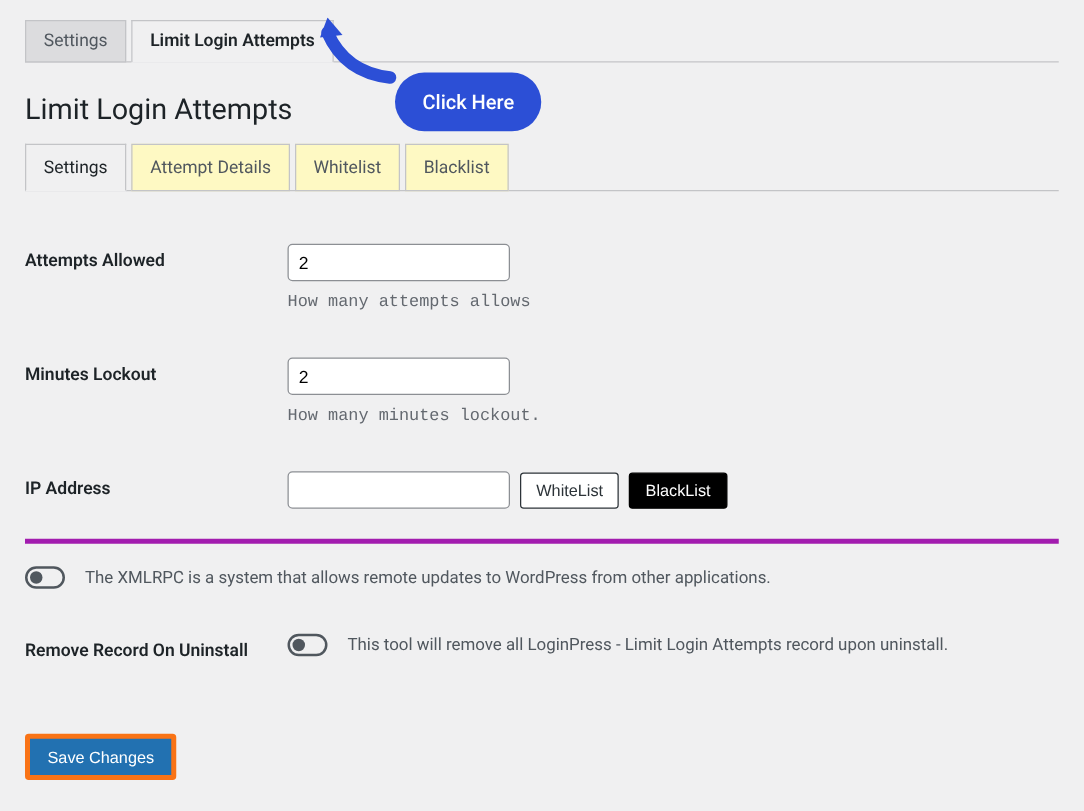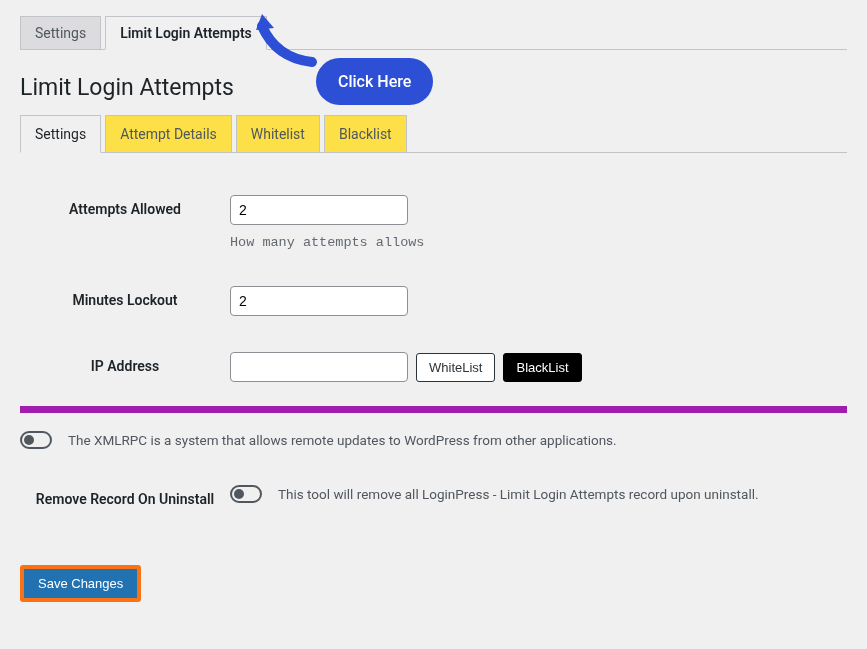--- a/index.html
+++ b/index.html
@@ -64,49 +64,48 @@
       color: #1d2327;
     }
     .sub-tabs {
       display: flex;
       border-bottom: 1px solid #c3c4c7;
       margin-bottom: 24px;
     }
     .sub-tab {
       padding: 10px 14px;
       border: 1px solid #c3c4c7;
-      background: #fde047;
+      background: #fef9c3;
       color: #50575e;
       font-size: 14px;
       cursor: pointer;
       margin-right: 4px;
       margin-bottom: -1px;
     }
     .sub-tab.active {
       background: #f0f0f1;
       border-bottom: 1px solid #f0f0f1;
       color: #1d2327;
     }
     .form-row {
       display: flex;
       align-items: flex-start;
       padding: 18px 0;
     }
     .form-row.bordered {
-      border-bottom: 7px solid #a21caf;
+      border-bottom: 4px solid #a21caf;
       padding-bottom: 24px;
     }
     .form-label {
       width: 210px;
       font-weight: 600;
       font-size: 14px;
       color: #1d2327;
       padding-top: 6px;
       flex-shrink: 0;
-      text-align: center;
     }
     .form-control-wrap {
       flex: 1;
     }
     .text-input {
       width: 178px;
       padding: 4px 8px;
       font-size: 14px;
       border: 1px solid #8c8f94;
       border-radius: 4px;
@@ -212,20 +211,21 @@
   <div class="form-control-wrap">
     <input type="text" class="text-input" value="2" style="">
     <div class="field-desc">How many attempts allows</div>
   </div>
 </div>
 
 <div class="form-row">
   <div class="form-label">Minutes Lockout</div>
   <div class="form-control-wrap">
     <input type="text" class="text-input" value="2" style="">
+    <div class="field-desc">How many minutes lockout.</div>
   </div>
 </div>
 
 <div class="form-row bordered">
   <div class="form-label">IP Address</div>
   <div class="form-control-wrap">
     <div class="ip-row">
       <input type="text" class="text-input" value="" style="">
       <button class="btn btn-white">WhiteList</button>
       <button class="btn btn-black">BlackList</button>

